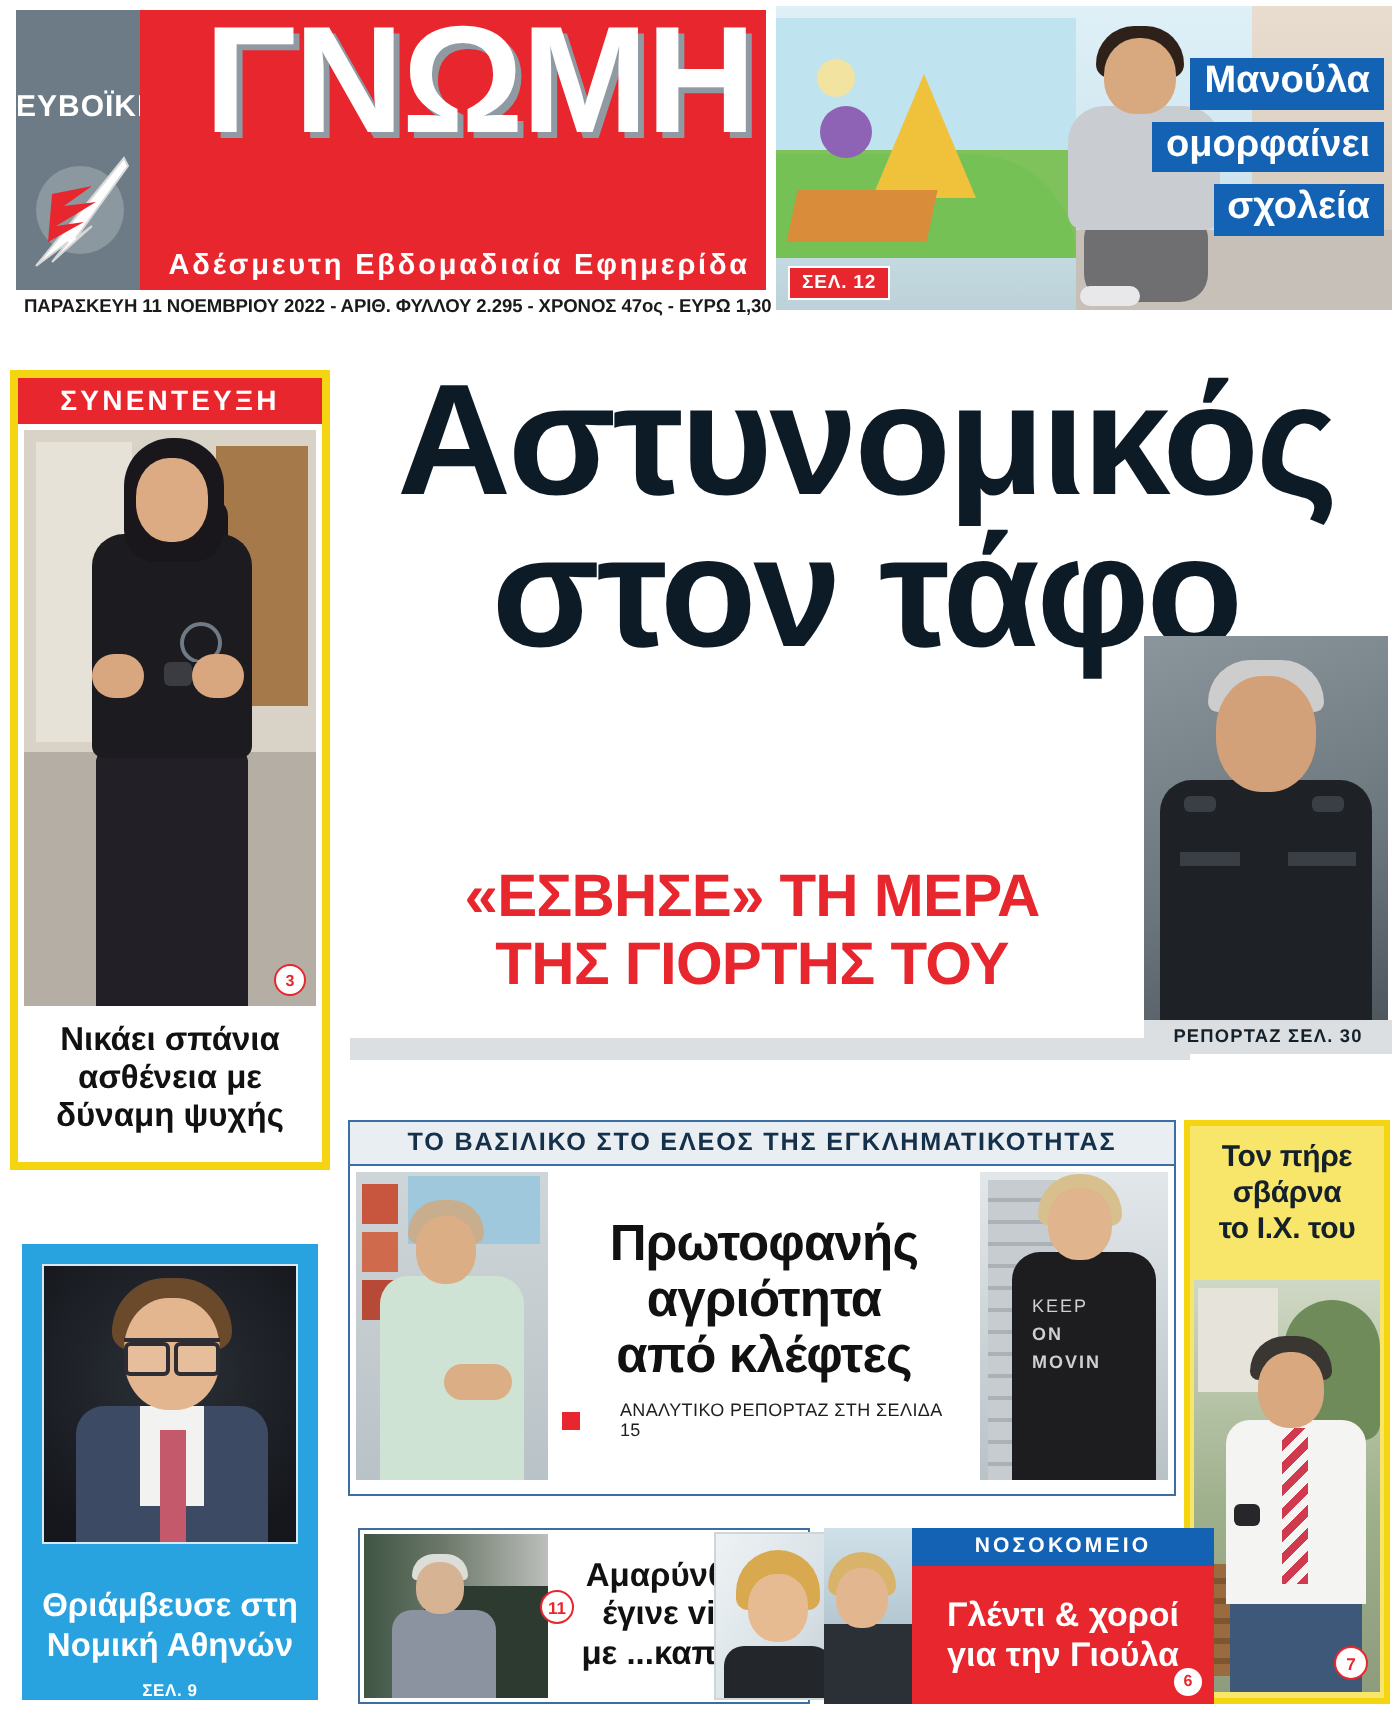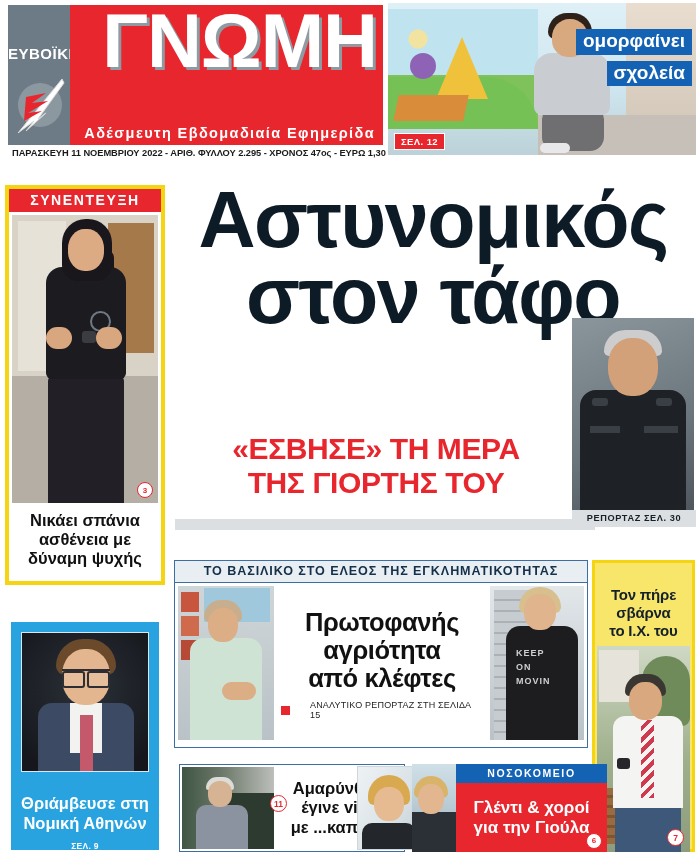--- a/index.html
+++ b/index.html
@@ -226,32 +226,32 @@
     display:flex;align-items:center;gap:20px;margin-top:8px;
     font-size:9px;color:#1e1e1e;letter-spacing:.2px;
   }
   .cr-note i{display:inline-block;width:9px;height:9px;background:#e8262d;}
   .cr-photoR{position:relative;width:94px;margin:3px;overflow:hidden;background:#cdd4d8;}
   .crpr-bg{position:absolute;inset:0;background:linear-gradient(#e2e7ea,#b9c2c7);}
   .crpr-rack{position:absolute;left:4px;top:4px;width:34px;height:150px;background:repeating-linear-gradient(#c6ccd0 0 9px,#aab2b8 9px 11px);}
   .crpr-head{position:absolute;left:34px;top:8px;width:32px;height:36px;border-radius:46%;background:#e0b48c;}
   .crpr-hair{position:absolute;left:29px;top:1px;width:42px;height:26px;border-radius:21px 21px 6px 6px;background:#d8c08e;}
   .crpr-body{position:absolute;left:16px;top:40px;width:72px;height:114px;background:#1d1d20;border-radius:14px 14px 0 0;}
-  .crpr-t1{position:absolute;left:26px;top:62px;color:#cfcfcf;font-size:9px;font-weight:bold;letter-spacing:1px;}
+  .crpr-t1{position:absolute;left:26px;top:62px;color:#cfcfcf;font-size:9px;font-weight:normal;letter-spacing:1px;}
   .crpr-t2{position:absolute;left:26px;top:76px;color:#cfcfcf;font-size:9px;font-weight:bold;letter-spacing:1px;}
   .crpr-t3{position:absolute;left:26px;top:90px;color:#cfcfcf;font-size:9px;font-weight:bold;letter-spacing:1px;}
 
   
   .sbarna{
     position:absolute;left:592px;top:560px;width:103px;height:292px;
     border:3px solid #f5d412;background:#f8e66a;box-sizing:border-box;
   }
   .sb-title{
     color:#14202a;font-weight:bold;font-size:15px;line-height:1.2;
-    text-align:center;padding:7px 3px 6px;letter-spacing:-.2px;margin-top:16px;
+    text-align:center;padding:7px 3px 16px;letter-spacing:-.2px;
   }
   .sb-photo{
     position:relative;height:206px;margin:0 2px 2px;overflow:hidden;background:#9fae8e;
   }
   .sbp-bg{position:absolute;inset:0;background:linear-gradient(#cfd8c4 0%,#9fb08c 55%,#8d9c7d 100%);}
   .sbp-bld{position:absolute;left:2px;top:4px;width:40px;height:52px;background:#e6e3da;}
   .sbp-bush{position:absolute;right:0;top:10px;width:48px;height:70px;background:#6f8b5a;border-radius:24px 24px 8px 8px;}
   .sbp-bench{position:absolute;left:0;bottom:8px;width:44px;height:56px;background:repeating-linear-gradient(#9a6b3e 0 7px,#7d552f 7px 10px);}
   .sbp-head{position:absolute;left:32px;top:36px;width:33px;height:38px;border-radius:46%;background:#d9a87f;}
   .sbp-hair{position:absolute;left:28px;top:28px;width:41px;height:22px;border-radius:20px 20px 5px 5px;background:#3a3631;}
@@ -353,20 +353,21 @@
     <div class="promo-wall"></div>
     <div class="promo-ground"></div>
     <div class="promo-person">
       <div class="pp-legs"></div>
         <div class="pp-shoe"></div>
       <div class="pp-body"></div>
         <div class="pp-hair"></div>
         <div class="pp-head"></div>
     </div>
     <div class="promo-lines">
+      <span>Μανούλα</span>
       <span>ομορφαίνει</span>
       <span>σχολεία</span>
     </div>
     <div class="sel12">ΣΕΛ. 12</div>
   </div>
 
   <div class="interview">
     <div class="iv-badge">ΣΥΝΕΝΤΕΥΞΗ</div>
     <div class="iv-photo">
       <div class="ivp-wall"></div>

